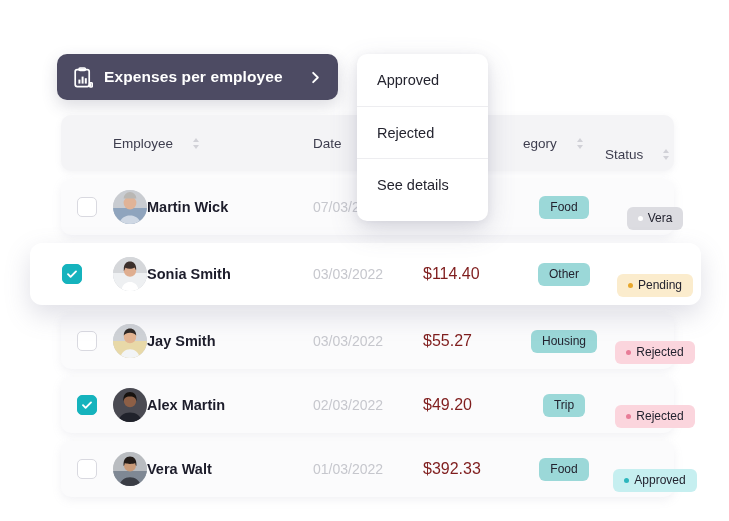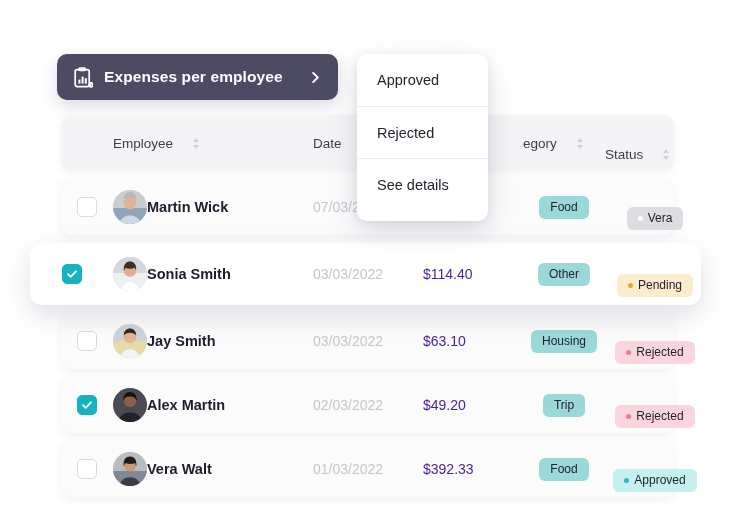--- a/index.html
+++ b/index.html
@@ -132,21 +132,21 @@
   }
   .avatar svg { position:absolute; inset:0; width:100%; height:100%; display:block; }
 
   .emp-name {
     font-size: 14.5px;
     font-weight: bold;
     color: #1d1d2b;
     white-space: nowrap;
   }
   .cell-date   { font-size: 14px; color: #c6c7cd; white-space: nowrap; }
-  .cell-amount { font-size: 14px; color: #4c1d95; white-space: nowrap; }
+  .cell-amount { font-size: 16px; color: #7f1d1d; white-space: nowrap; }
 
   
   .badge {
     display: inline-flex;
     align-items: center;
     gap: 5px;
     height: 23px;
     padding: 0 11px;
     border-radius: 6px;
     font-size: 12px;
@@ -342,21 +342,21 @@
               <rect width="34" height="34" fill="#cfd2d6"></rect>
               <rect y="17" width="34" height="17" fill="#e8d9a8"></rect>
               <path d="M7 34c1.4-6 5.2-8.8 10-8.8S25.6 28 27 34z" fill="#f2f4f6"></path>
               <circle cx="17" cy="13" r="6.2" fill="#e3b491"></circle>
               <path d="M10.8 11.4c0-4.4 2.8-6.8 6.2-6.8s6.2 2.4 6.2 6.8c-1.6-1.4-3-2.6-6.2-2.6s-4.6 1.2-6.2 2.6z" fill="#2e2723"></path>
             </svg>
         </div>
         <span class="emp-name">Jay Smith</span>
       </div>
       <div class="c-date cell-date">03/03/2022</div>
-      <div class="c-amount cell-amount">$63.10</div>
+      <div class="c-amount cell-amount">$55.27</div>
       <div class="c-cat">
         <span class="badge cat">Housing</span>
       </div>
       <div class="c-status">
         <span class="badge rejected">
           <span class="dot"></span>
           <span>Rejected</span>
         </span>
       </div>
     </div>

